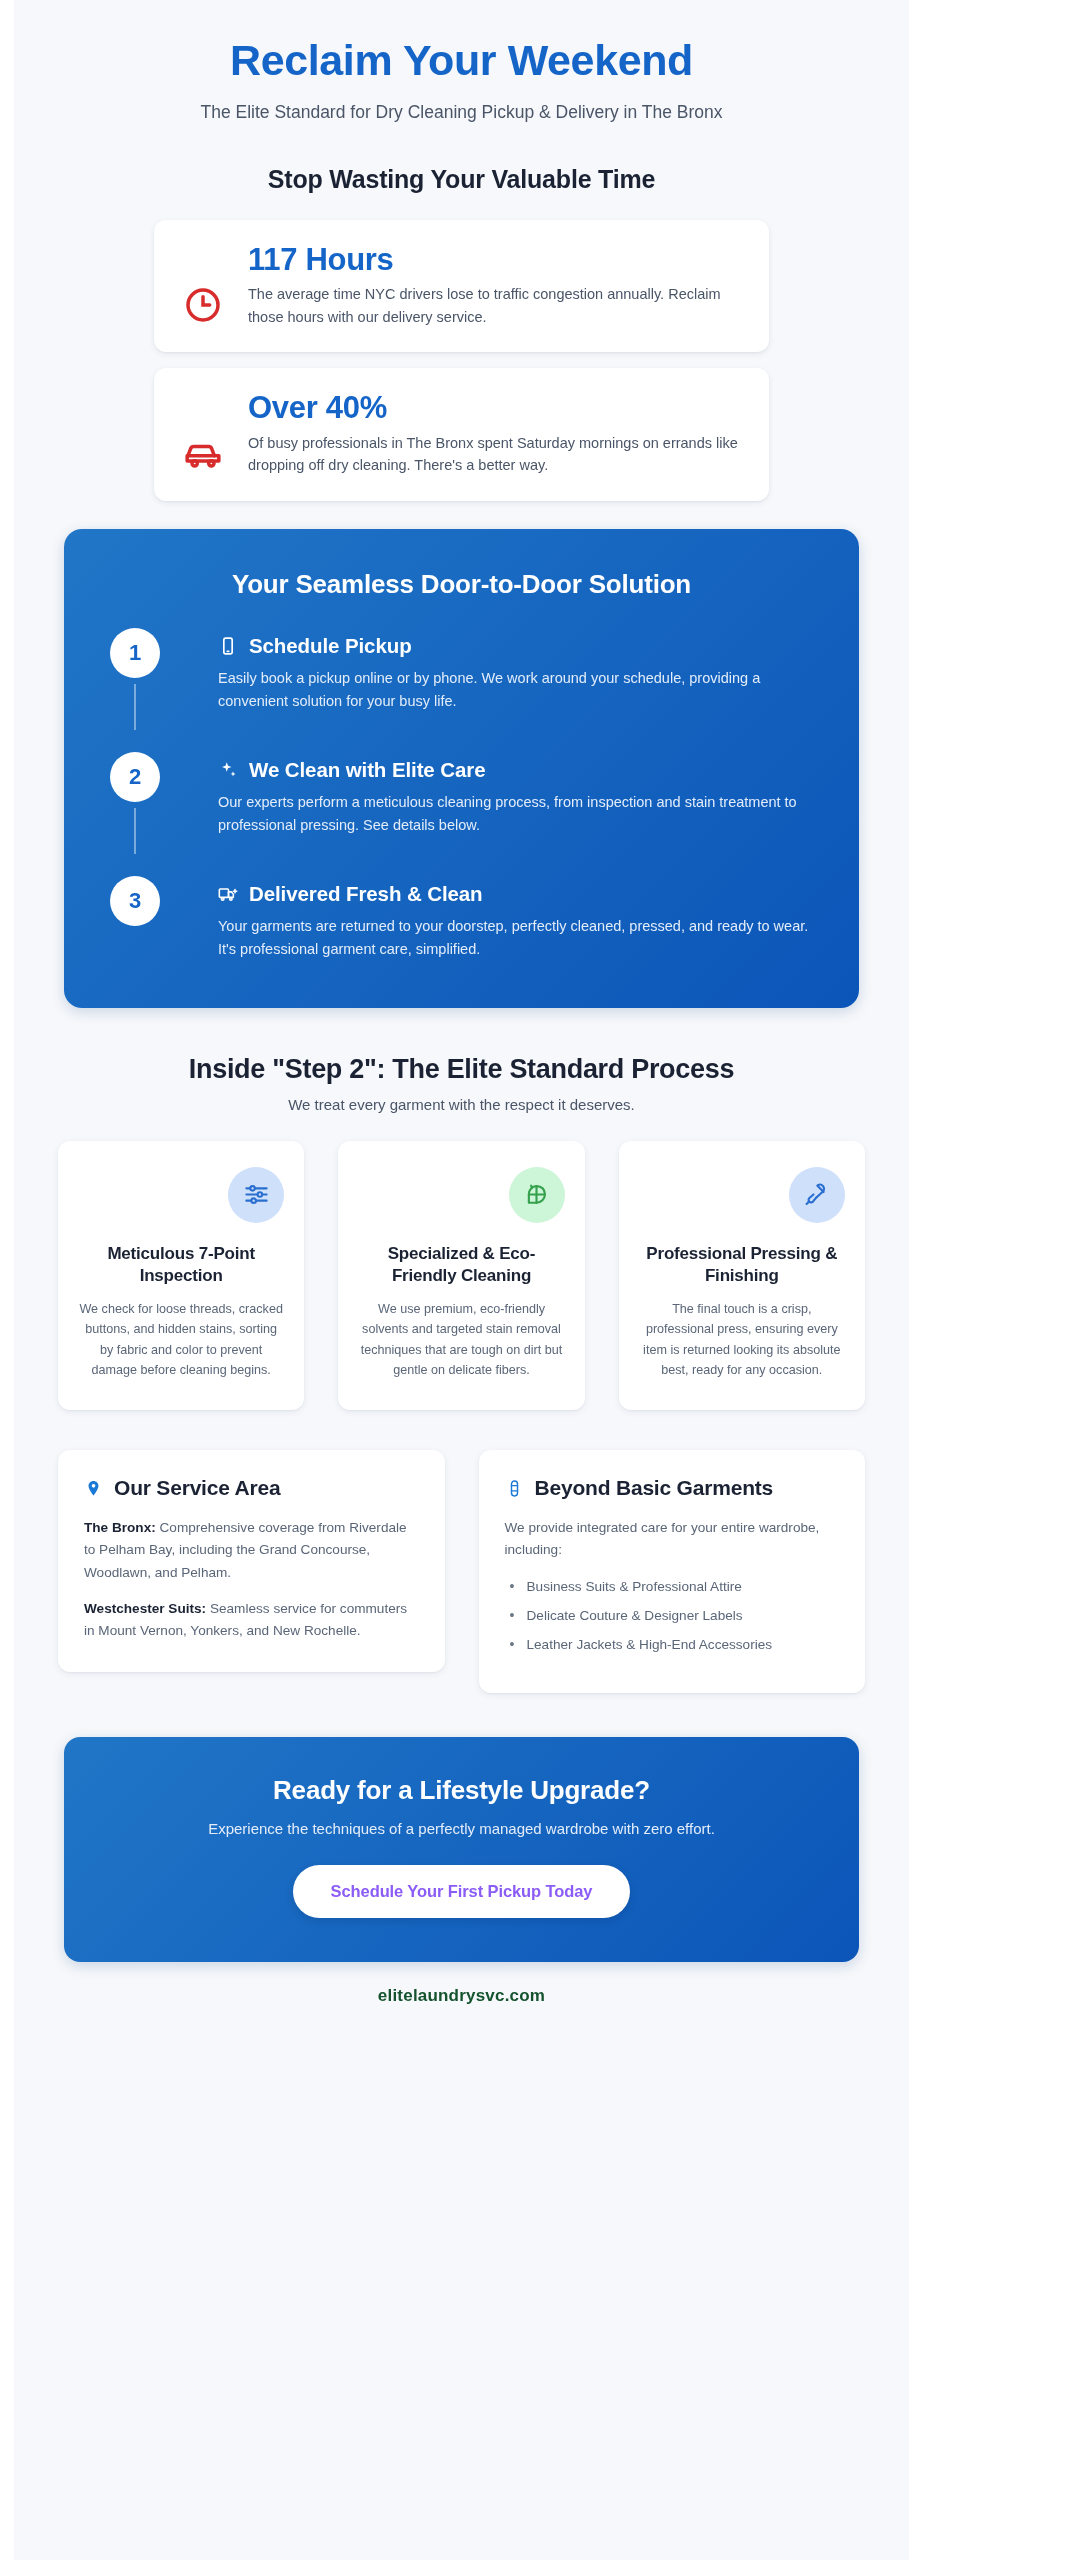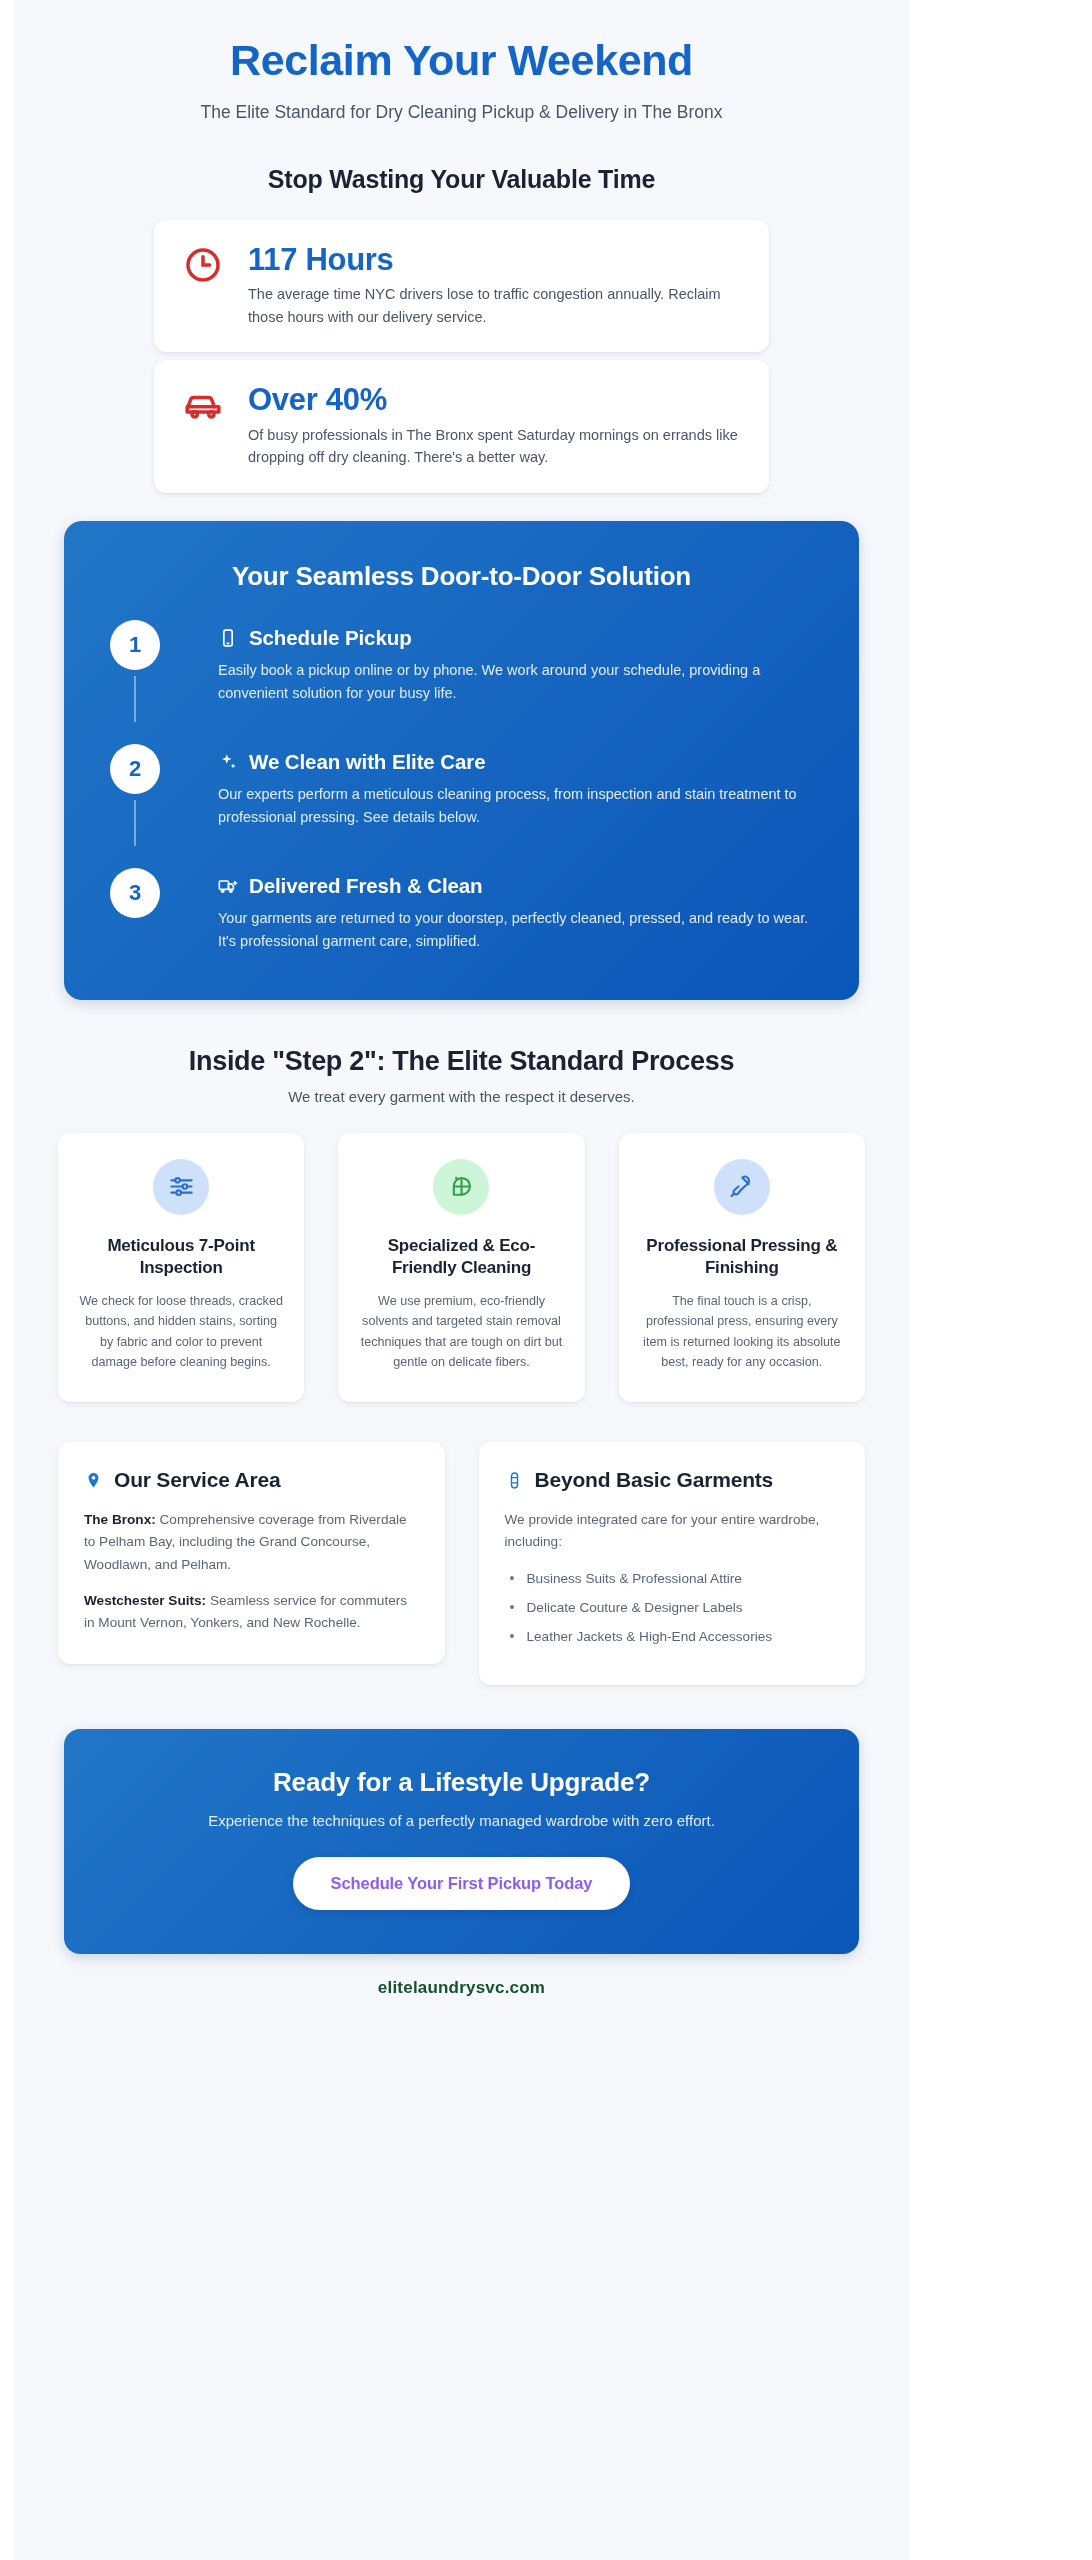--- a/index.html
+++ b/index.html
@@ -50,23 +50,23 @@
 
   
   .stats { margin-top: 26px; padding: 0 140px; }
 
   .stat-card {
     background: #ffffff;
     border-radius: 12px;
     box-shadow: 0 2px 6px rgba(25,45,85,0.075), 0 1px 2px rgba(25,45,85,0.05);
     padding: 22px 12px 24px 26px;
     display: flex;
-    align-items: flex-start;
+    align-items: flex-end;
     gap: 22px;
-    margin-bottom: 8px;
+    margin-bottom: 16px;
     min-height: 130px;
   }
 
   .stat-icon {
     flex: 0 0 46px;
     width: 46px;
     height: 46px;
     display: flex;
     align-items: center;
     justify-content: center;
@@ -185,21 +185,21 @@
 
   .proc-card {
     flex: 1 1 0;
     background: #ffffff;
     border-radius: 12px;
     box-shadow: 0 2px 7px rgba(25,45,85,0.07), 0 1px 2px rgba(25,45,85,0.05);
     padding: 26px 20px 30px 20px;
     text-align: center;
     display: flex;
     flex-direction: column;
-    align-items: center;
+    align-items: flex-end;
   }
 
   .proc-icon-wrap {
     width: 56px;
     height: 56px;
     border-radius: 50%;
     display: flex;
     align-items: center;
     justify-content: center;
     margin-bottom: 20px;

